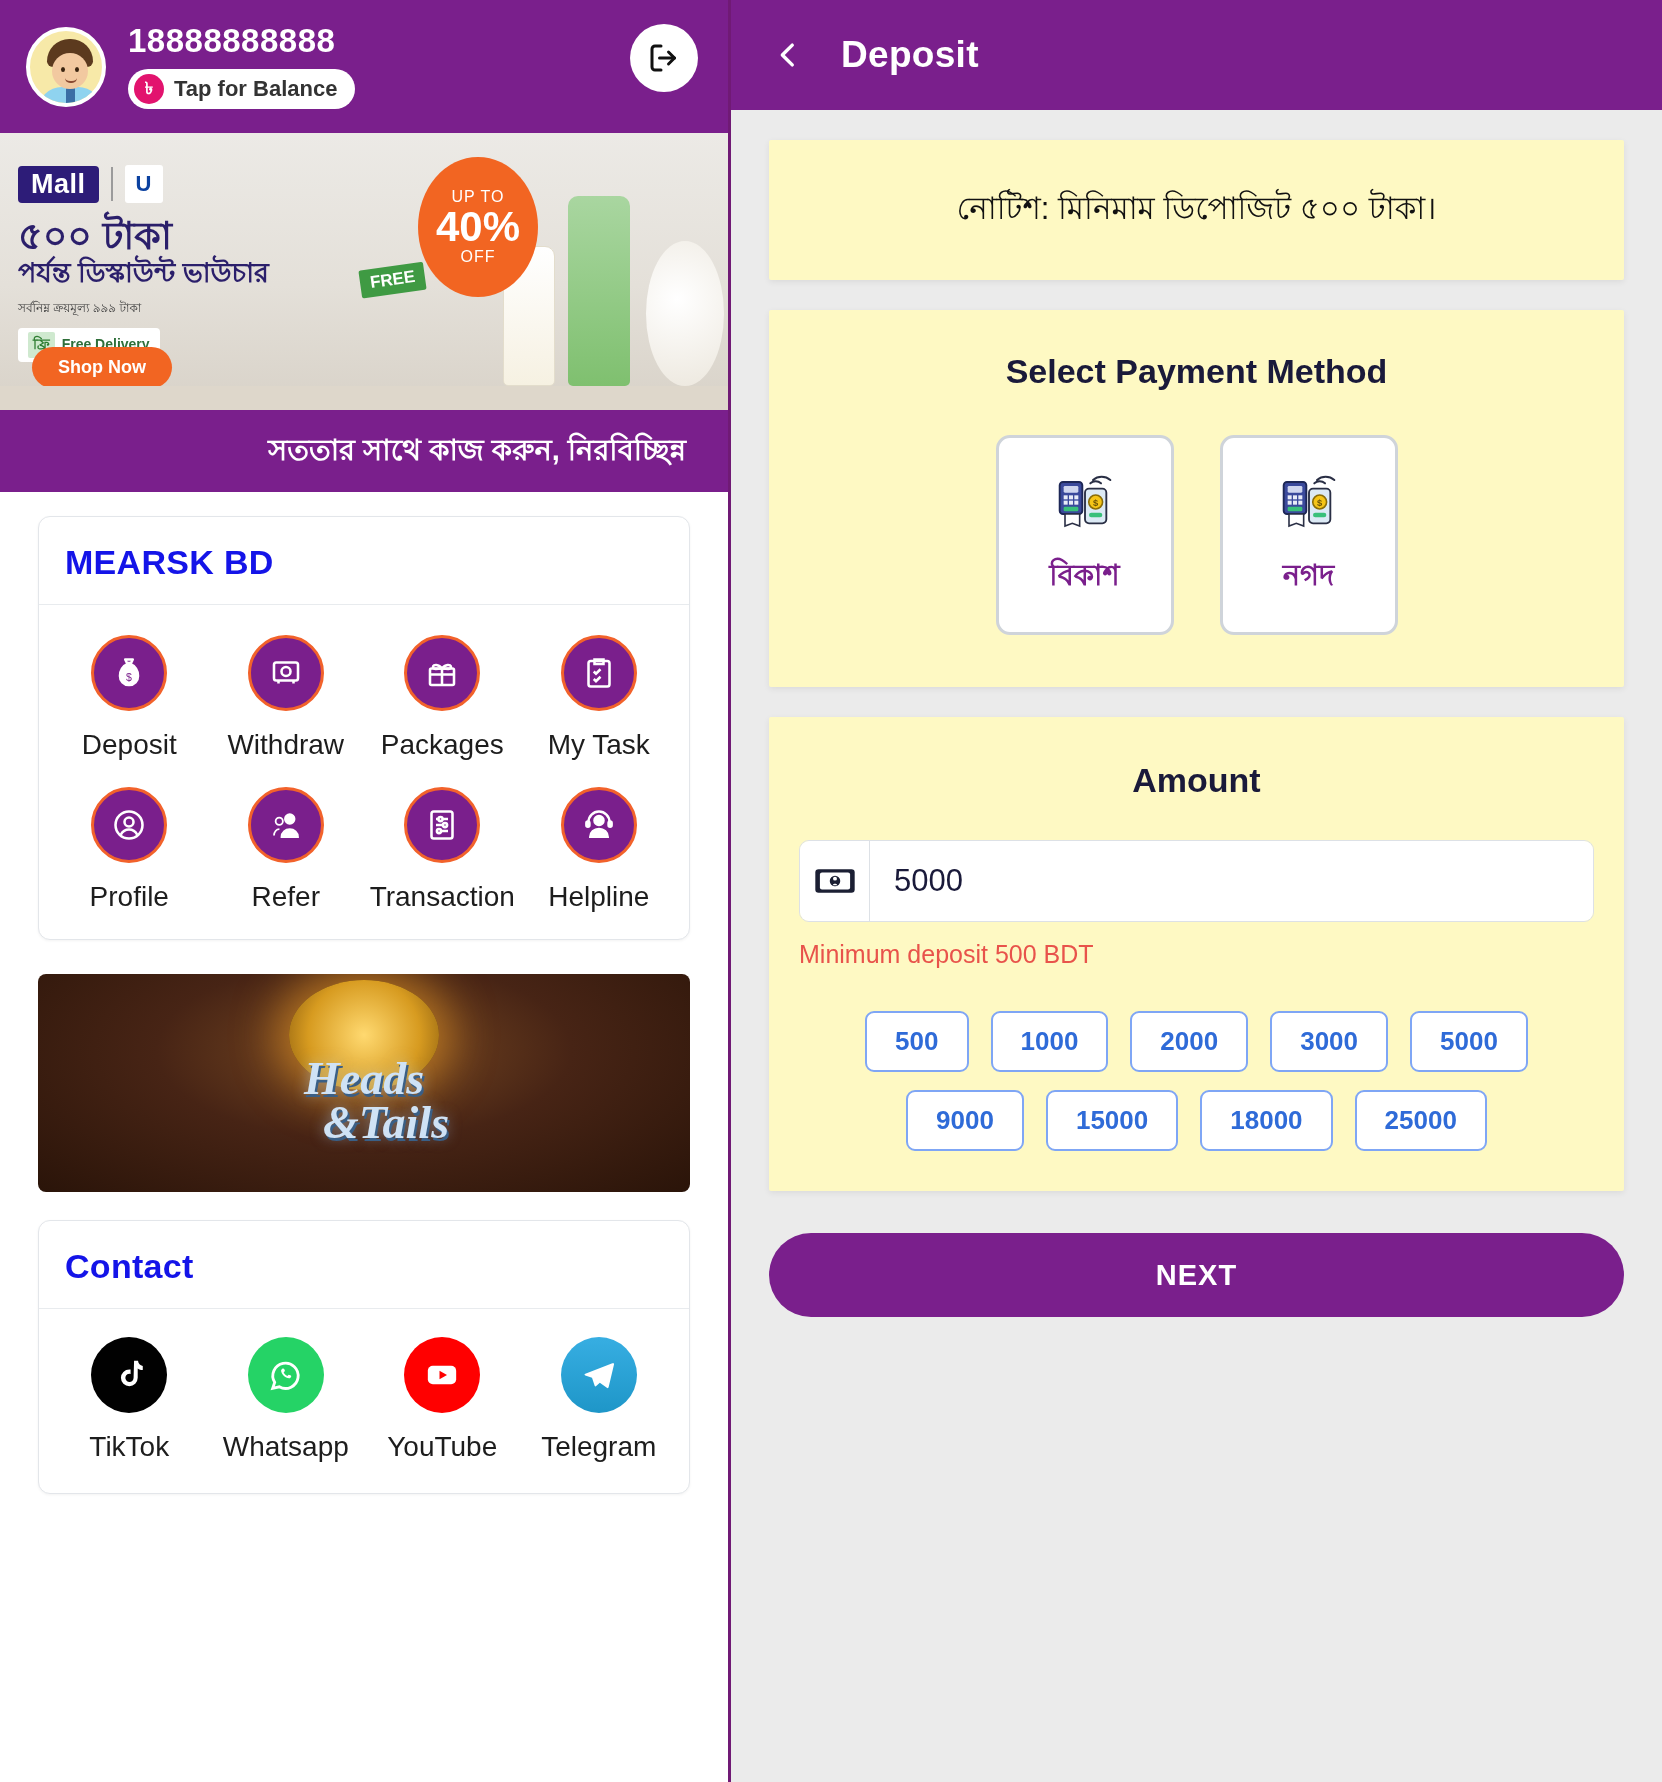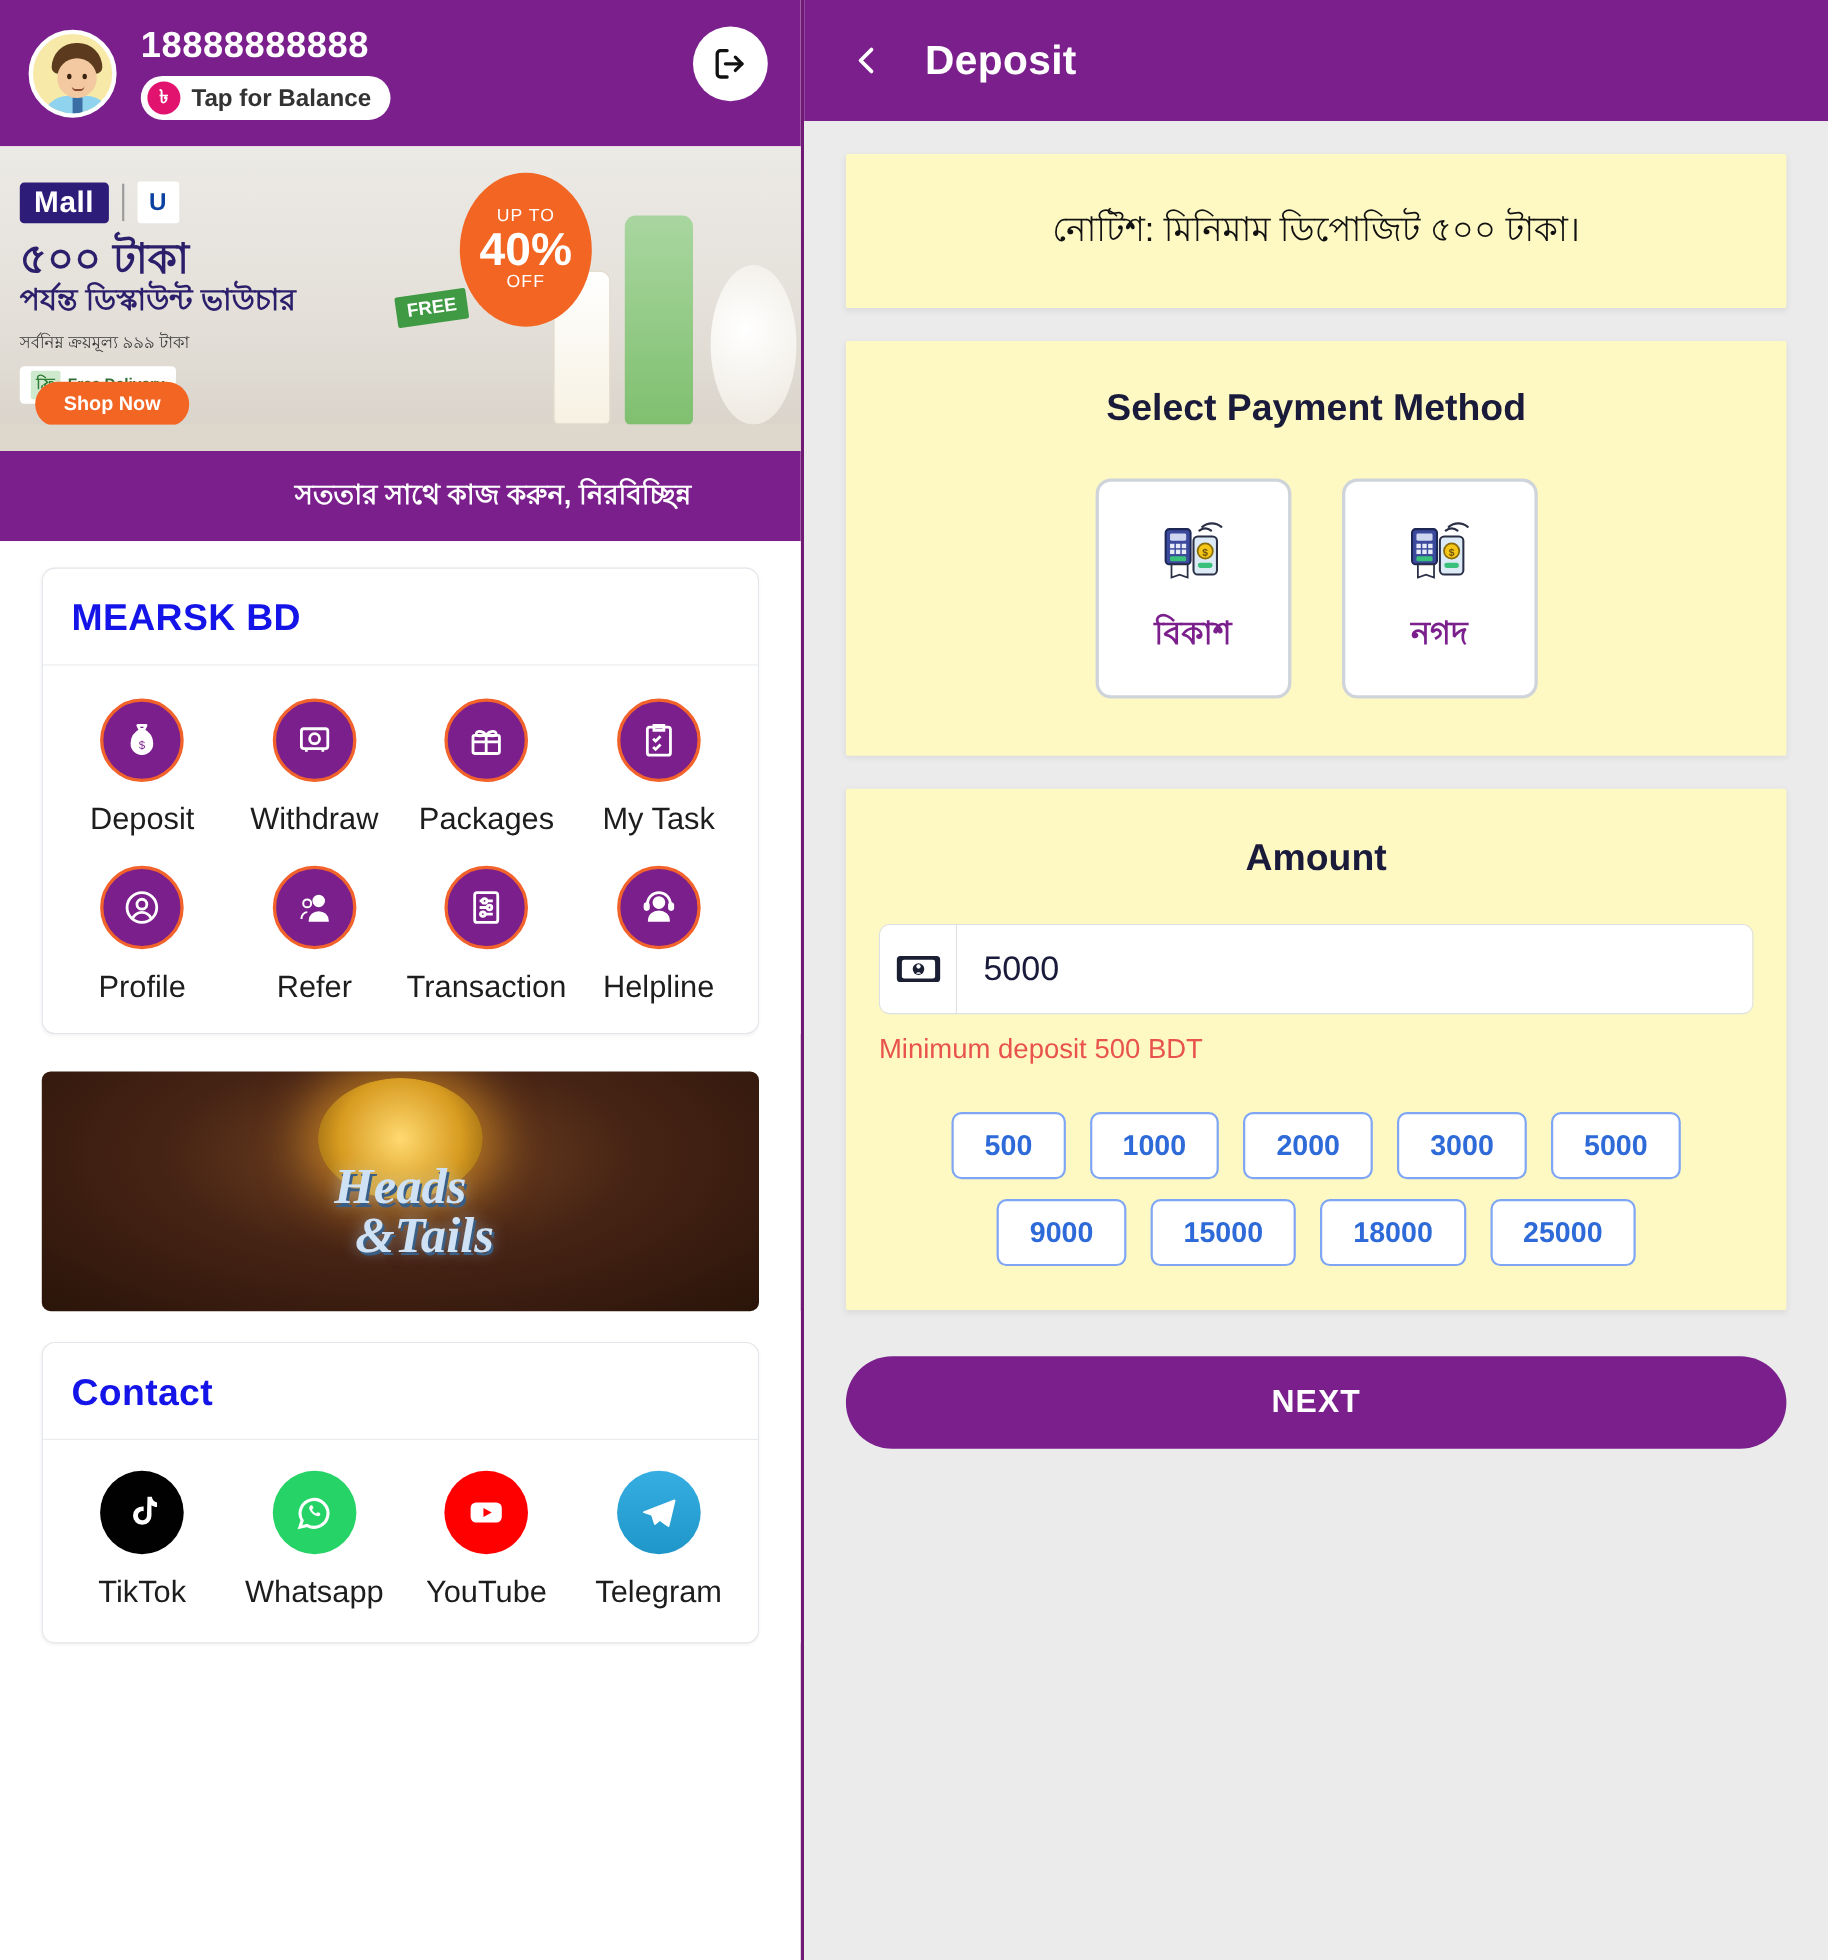--- a/index.html
+++ b/index.html
@@ -80,21 +80,21 @@
     padding: 3px 13px; border-radius:4px; letter-spacing:0.5px;
   }
   .mall-sep { width:2px; height:34px; background:#9b9b9b; }
   .unilever {
     width: 38px; height: 38px; background:#fff; border-radius:3px;
     display:flex; align-items:center; justify-content:center;
     color:#0b41a0; font-weight:800; font-size:22px;
   }
   .promo-bn1 { margin-top: 14px; color:#2b1f6b; font-size: 38px; font-weight: 800; line-height:1; }
   .promo-bn2 { margin-top: 4px; color:#2b1f6b; font-size: 27px; font-weight: 700; line-height:1.1; }
-  .promo-bn3 { margin-top: 10px; color:#3b3b3b; font-size: 15px; }
+  .promo-bn3 { margin-top: 10px; color:#3b3b3b; font-size: 12px; }
   .free-del {
     margin-top: 9px; display:inline-flex; align-items:center; gap:7px;
     background:#ffffff; padding:4px 10px; border-radius:4px;
   }
   .truck { font-size: 14px; color:#2e7d32; font-weight:700; background:#cfe9cf; padding:1px 5px; border-radius:2px;}
   .free-del-t { color:#2f6f3a; font-size:14px; font-weight:700; line-height:1.05; }
   .shop-now {
     position:absolute; left:32px; bottom:22px;
     background:#f26522; color:#fff; font-size:18px; font-weight:700;
     padding: 10px 26px; border-radius: 22px; cursor:pointer;
@@ -117,21 +117,21 @@
     position:absolute; left: 360px; bottom: 116px;
     background:#3f9a43; color:#fff; font-size:17px; font-weight:800;
     padding:4px 10px; transform: rotate(-8deg); border-radius:2px;
   }
   .shelf { position:absolute; left:0; right:0; bottom:0; height:24px; background:#ded7cb; }
 
   .marquee {
     height: 82px; background:#7a1f8c; color:#fff;
     display:flex; align-items:center; justify-content:flex-start;
     padding-left: 268px; overflow:hidden; white-space:nowrap;
-    font-size: 25px; font-weight:600;
+    font-size: 29px; font-weight:600;
   }
 
   .lp-body { padding: 24px 38px 0 38px; background:#fff; }
   .card {
     background:#fff; border:1px solid #e3e6ea; border-radius: 12px;
     box-shadow: 0 1px 3px rgba(0,0,0,0.05);
   }
   .card-head { padding: 26px 26px 22px 26px; border-bottom: 1px solid #e8ebee; }
   .card-title { color:#1414e8; font-size: 34px; font-weight: 800; letter-spacing:0.3px; }
   .grid4 {

